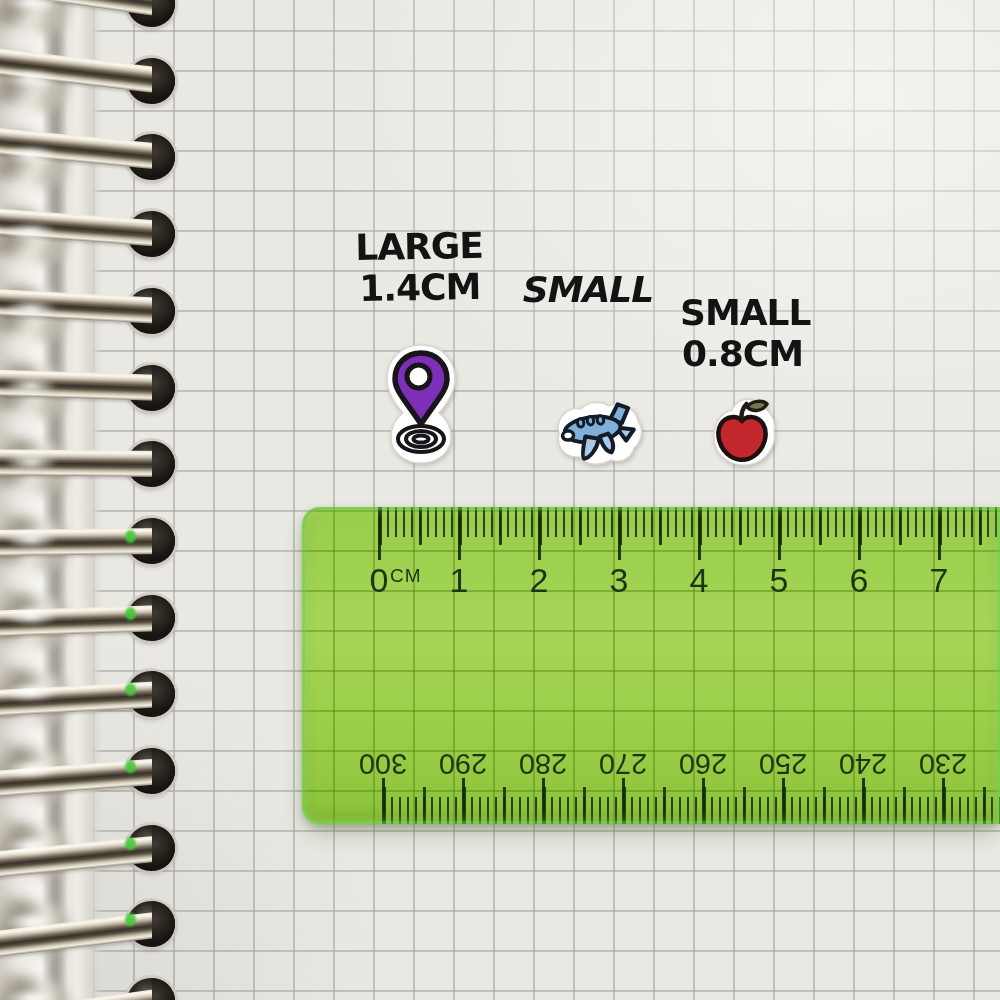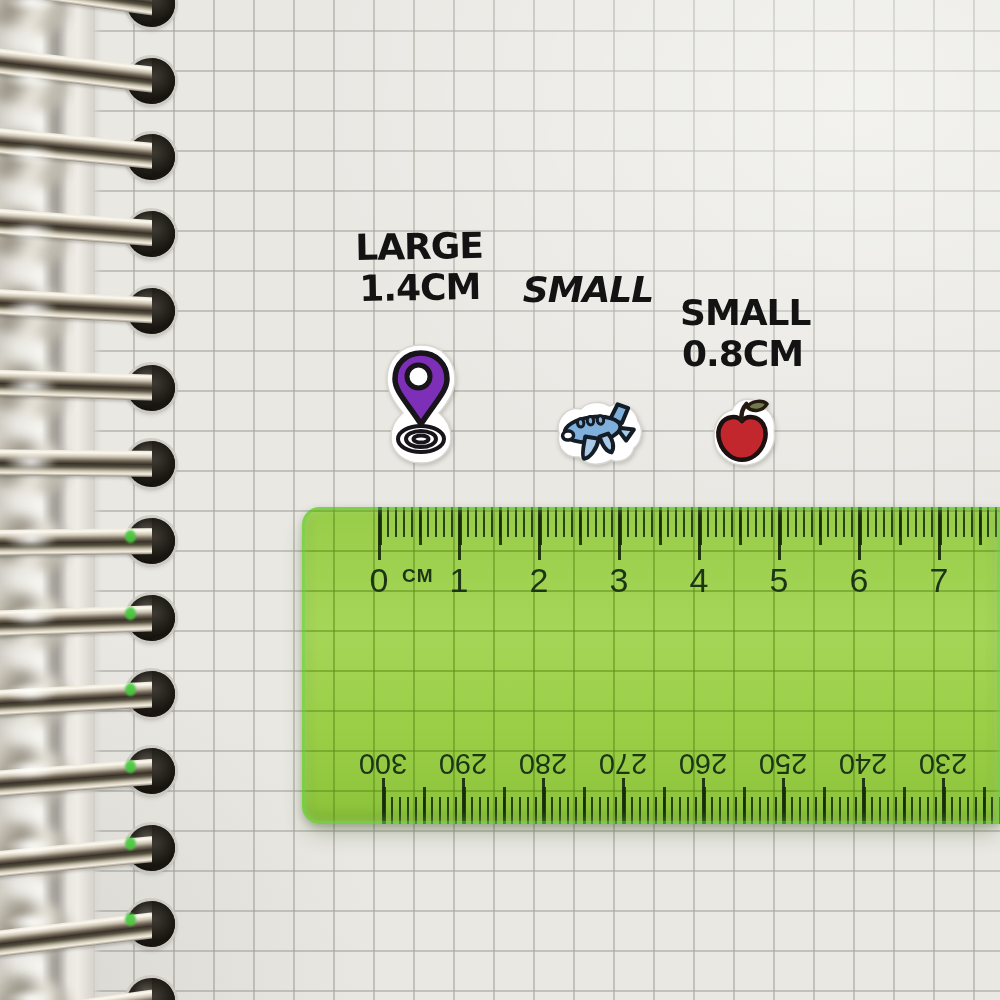--- a/index.html
+++ b/index.html
@@ -102,22 +102,22 @@
   .tick.bmm  {left:81px;bottom:0;top:auto;height:27px;background:repeating-linear-gradient(90deg, rgba(22,42,12,.85) 0 2.4px, transparent 2.4px 8px);}
   .tick.bhalf{left:81px;bottom:0;top:auto;height:37px;background:repeating-linear-gradient(90deg, rgba(22,42,12,.88) 0 2.6px, transparent 2.6px 40px);}
   .tick.bcm  {left:80px;bottom:0;top:auto;height:46px;background:repeating-linear-gradient(90deg, rgba(22,42,12,.92) 0 3px, transparent 3px 80px);}
   .cm-num,.mm-num{
     position:absolute;transform:translateX(-50%);
     color:#1d3517;font-family:"Liberation Sans",sans-serif;
   }
   .cm-num{top:54px;font-size:34px;font-weight:500;}
   .mm-num{top:240px;font-size:29px;font-weight:500;transform:translateX(-50%) rotate(180deg);}
   .unit-label{
-    position:absolute;left:100px;top:58px;color:#1d3517;
-    font-family:"Liberation Sans",sans-serif;font-size:19px;font-weight:700;letter-spacing:1px;
+    position:absolute;left:88px;top:58px;color:#1d3517;
+    font-family:"Liberation Sans",sans-serif;font-size:19px;font-weight:400;letter-spacing:1px;
   }
 </style>
 </head>
 <body>
 
 <div id="stage">
   <div class="paper"></div>
   <div class="lighting"></div>
 
   <div class="stack-strip"></div>

